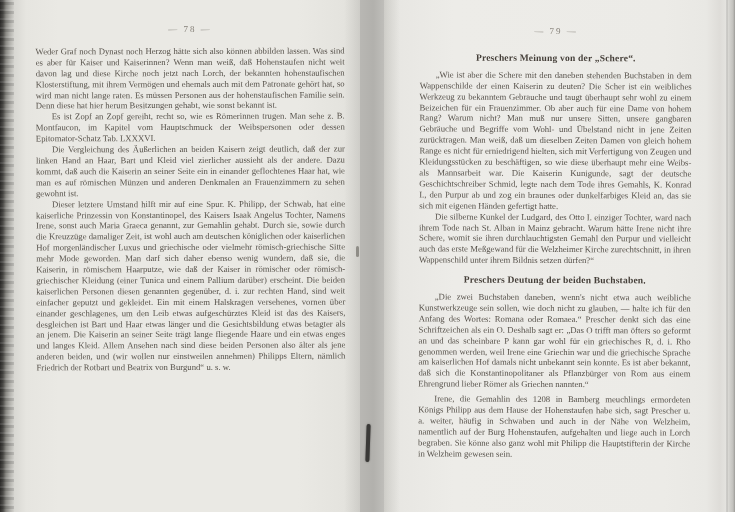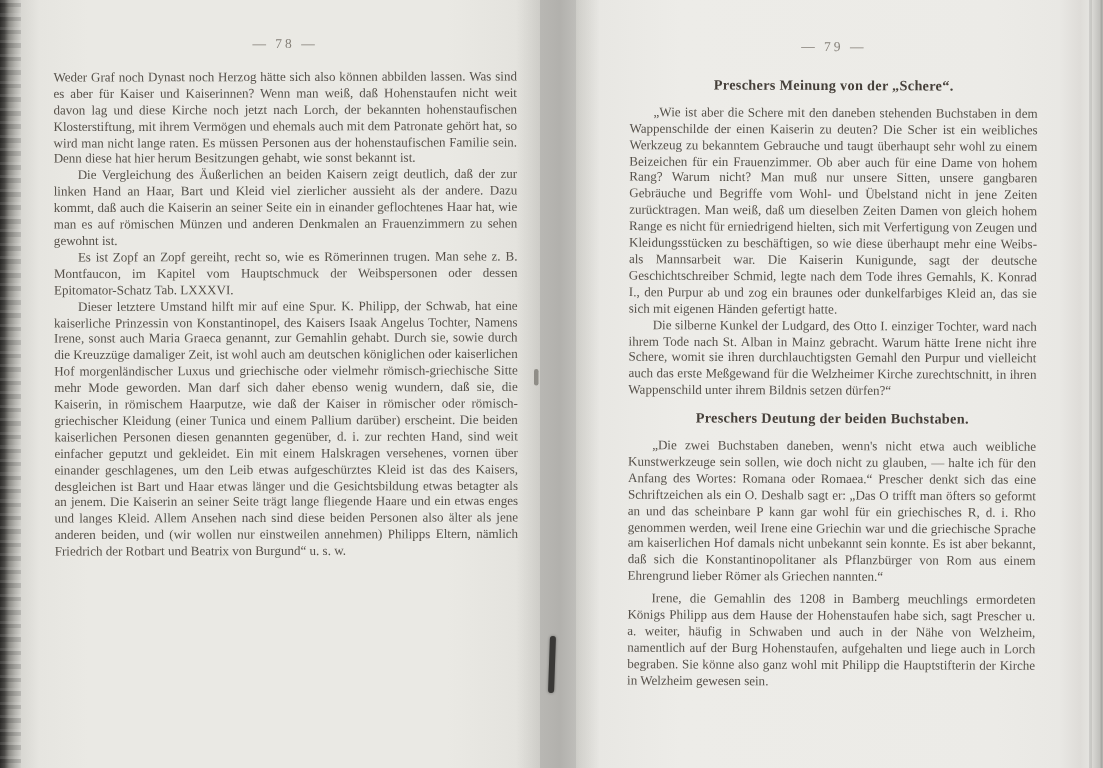--- a/index.html
+++ b/index.html
@@ -95,22 +95,22 @@
   <div class="page page-right"></div>
 
   <div class="gutter"></div>
   <div class="gutter-mark"></div>
   <div class="gutter-dot"></div>
   <div class="page-edge-line-right"></div>
 
   <div class="textblock tb-left">
     <p class="pagenum">— 78 —</p>
     <p class="para noindent">Weder Graf noch Dynast noch Herzog hätte sich also können abbilden lassen. Was sind es aber für Kaiser und Kaiserinnen? Wenn man weiß, daß Hohenstaufen nicht weit davon lag und diese Kirche noch jetzt nach Lorch, der bekannten hohenstaufischen Klosterstiftung, mit ihrem Vermögen und ehemals auch mit dem Patronate gehört hat, so wird man nicht lange raten. Es müssen Personen aus der hohenstaufischen Familie sein. Denn diese hat hier herum Besitzungen gehabt, wie sonst bekannt ist.</p>
+    <p class="para">Es ist Zopf an Zopf gereiht, recht so, wie es Römerinnen trugen. Man sehe z. B. Montfaucon, im Kapitel vom Hauptschmuck der Weibspersonen oder dessen Epitomator-Schatz Tab. LXXXVI.</p>
     <p class="para">Die Vergleichung des Äußerlichen an beiden Kaisern zeigt deutlich, daß der zur linken Hand an Haar, Bart und Kleid viel zierlicher aussieht als der andere. Dazu kommt, daß auch die Kaiserin an seiner Seite ein in einander geflochtenes Haar hat, wie man es auf römischen Münzen und anderen Denkmalen an Frauenzimmern zu sehen gewohnt ist.</p>
-    <p class="para">Es ist Zopf an Zopf gereiht, recht so, wie es Römerinnen trugen. Man sehe z. B. Montfaucon, im Kapitel vom Hauptschmuck der Weibspersonen oder dessen Epitomator-Schatz Tab. LXXXVI.</p>
     <p class="para">Dieser letztere Umstand hilft mir auf eine Spur. K. Philipp, der Schwab, hat eine kaiserliche Prinzessin von Konstantinopel, des Kaisers Isaak Angelus Tochter, Namens Irene, sonst auch Maria Graeca genannt, zur Gemahlin gehabt. Durch sie, sowie durch die Kreuzzüge damaliger Zeit, ist wohl auch am deutschen königlichen oder kaiserlichen Hof morgenländischer Luxus und griechische oder vielmehr römisch-griechische Sitte mehr Mode geworden. Man darf sich daher ebenso wenig wundern, daß sie, die Kaiserin, in römischem Haarputze, wie daß der Kaiser in römischer oder römisch-griechischer Kleidung (einer Tunica und einem Pallium darüber) erscheint. Die beiden kaiserlichen Personen diesen genannten gegenüber, d. i. zur rechten Hand, sind weit einfacher geputzt und gekleidet. Ein mit einem Halskragen versehenes, vornen über einander geschlagenes, um den Leib etwas aufgeschürztes Kleid ist das des Kaisers, desgleichen ist Bart und Haar etwas länger und die Gesichtsbildung etwas betagter als an jenem. Die Kaiserin an seiner Seite trägt lange fliegende Haare und ein etwas enges und langes Kleid. Allem Ansehen nach sind diese beiden Personen also älter als jene anderen beiden, und (wir wollen nur einstweilen annehmen) Philipps Eltern, nämlich Friedrich der Rotbart und Beatrix von Burgund“ u. s. w.</p>
   </div>
 
   <div class="textblock tb-right">
     <p class="pagenum">— 79 —</p>
     <h3 class="heading h-first">Preschers Meinung von der „Schere“.</h3>
     <p class="para">„Wie ist aber die Schere mit den daneben stehenden Buchstaben in dem Wappenschilde der einen Kaiserin zu deuten? Die Scher ist ein weibliches Werkzeug zu bekanntem Gebrauche und taugt überhaupt sehr wohl zu einem Beizeichen für ein Frauenzimmer. Ob aber auch für eine Dame von hohem Rang? Warum nicht? Man muß nur unsere Sitten, unsere gangbaren Gebräuche und Begriffe vom Wohl- und Übelstand nicht in jene Zeiten zurücktragen. Man weiß, daß um dieselben Zeiten Damen von gleich hohem Range es nicht für erniedrigend hielten, sich mit Verfertigung von Zeugen und Kleidungsstücken zu beschäftigen, so wie diese überhaupt mehr eine Weibs- als Mannsarbeit war. Die Kaiserin Kunigunde, sagt der deutsche Geschichtschreiber Schmid, legte nach dem Tode ihres Gemahls, K. Konrad I., den Purpur ab und zog ein braunes oder dunkelfarbiges Kleid an, das sie sich mit eigenen Händen gefertigt hatte.</p>
     <p class="para">Die silberne Kunkel der Ludgard, des Otto I. einziger Tochter, ward nach ihrem Tode nach St. Alban in Mainz gebracht. Warum hätte Irene nicht ihre Schere, womit sie ihren durchlauchtigsten Gemahl den Purpur und vielleicht auch das erste Meßgewand für die Welzheimer Kirche zurechtschnitt, in ihren Wappenschild unter ihrem Bildnis setzen dürfen?“</p>
     <h3 class="heading h-second">Preschers Deutung der beiden Buchstaben.</h3>
     <p class="para">„Die zwei Buchstaben daneben, wenn's nicht etwa auch weibliche Kunstwerkzeuge sein sollen, wie doch nicht zu glauben, — halte ich für den Anfang des Wortes: Romana oder Romaea.“ Prescher denkt sich das eine Schriftzeichen als ein O. Deshalb sagt er: „Das O trifft man öfters so geformt an und das scheinbare P kann gar wohl für ein griechisches R, d. i. Rho genommen werden, weil Irene eine Griechin war und die griechische Sprache am kaiserlichen Hof damals nicht unbekannt sein konnte. Es ist aber bekannt, daß sich die Konstantinopolitaner als Pflanzbürger von Rom aus einem Ehrengrund lieber Römer als Griechen nannten.“</p>

